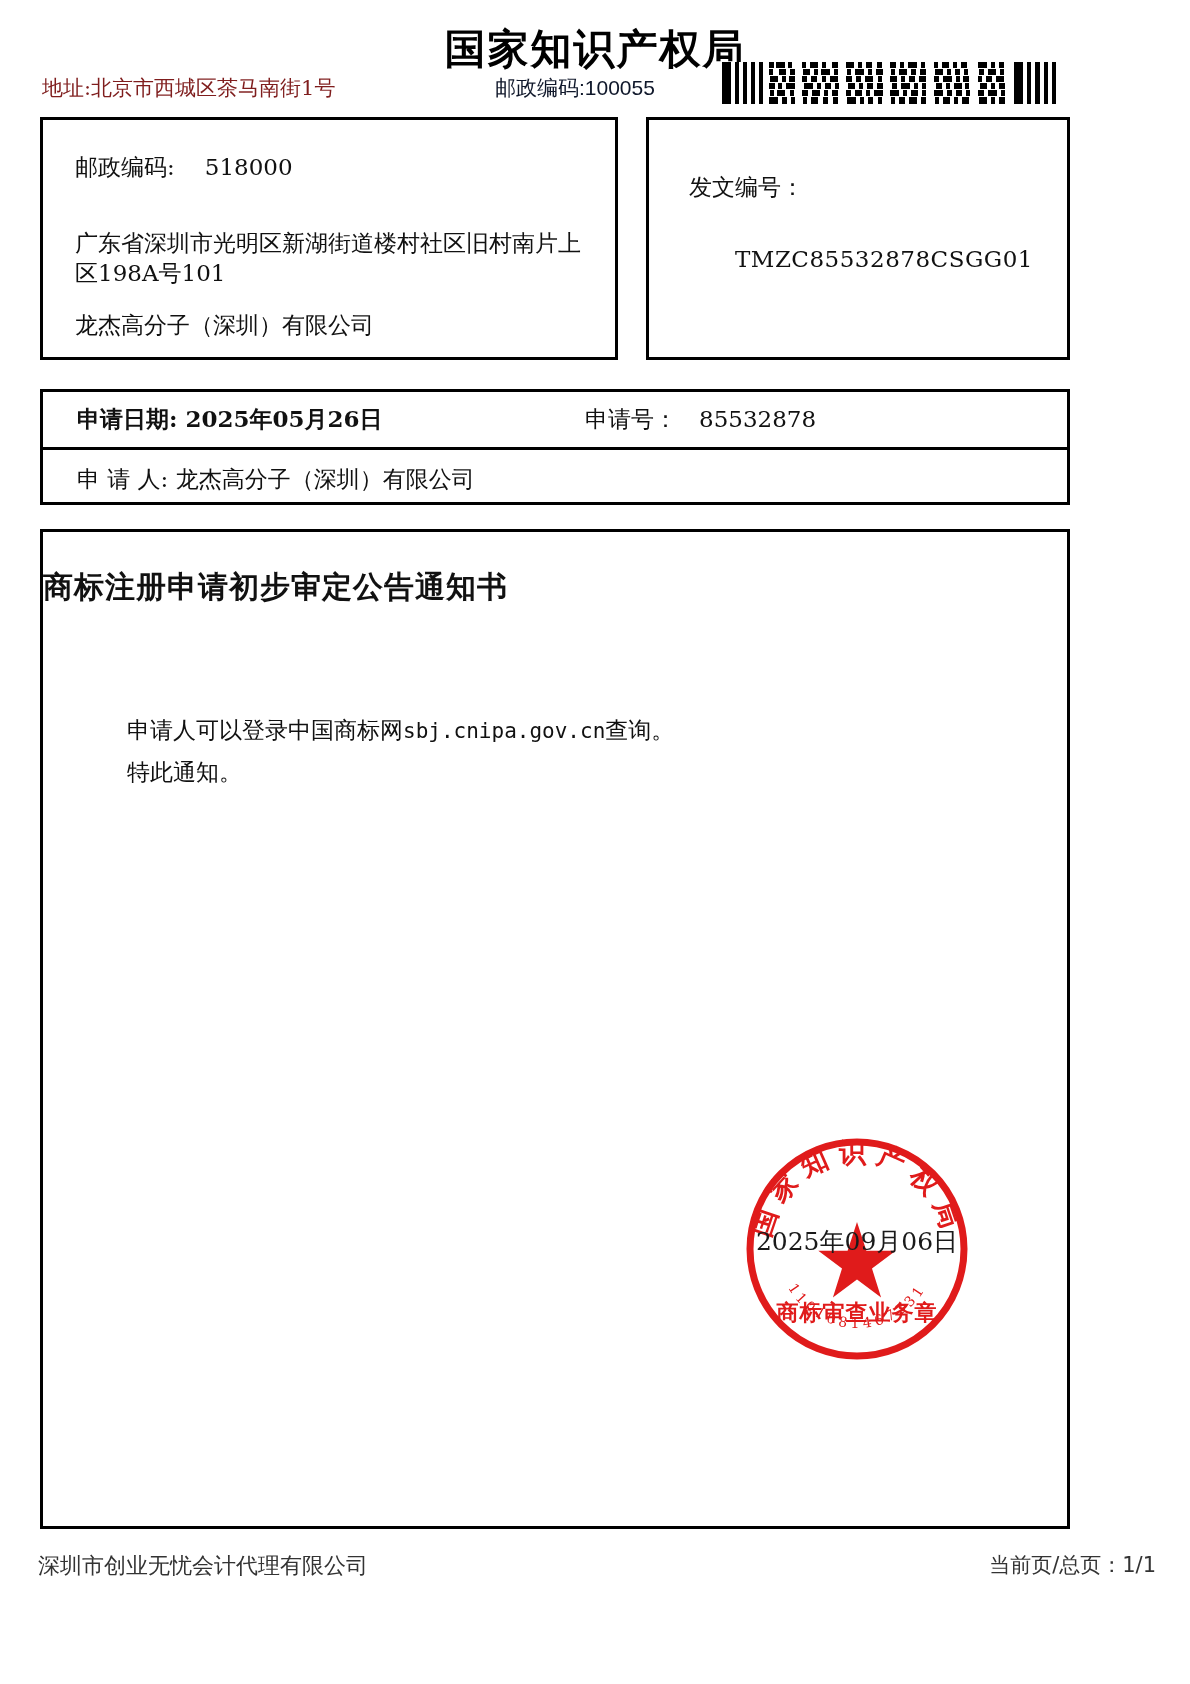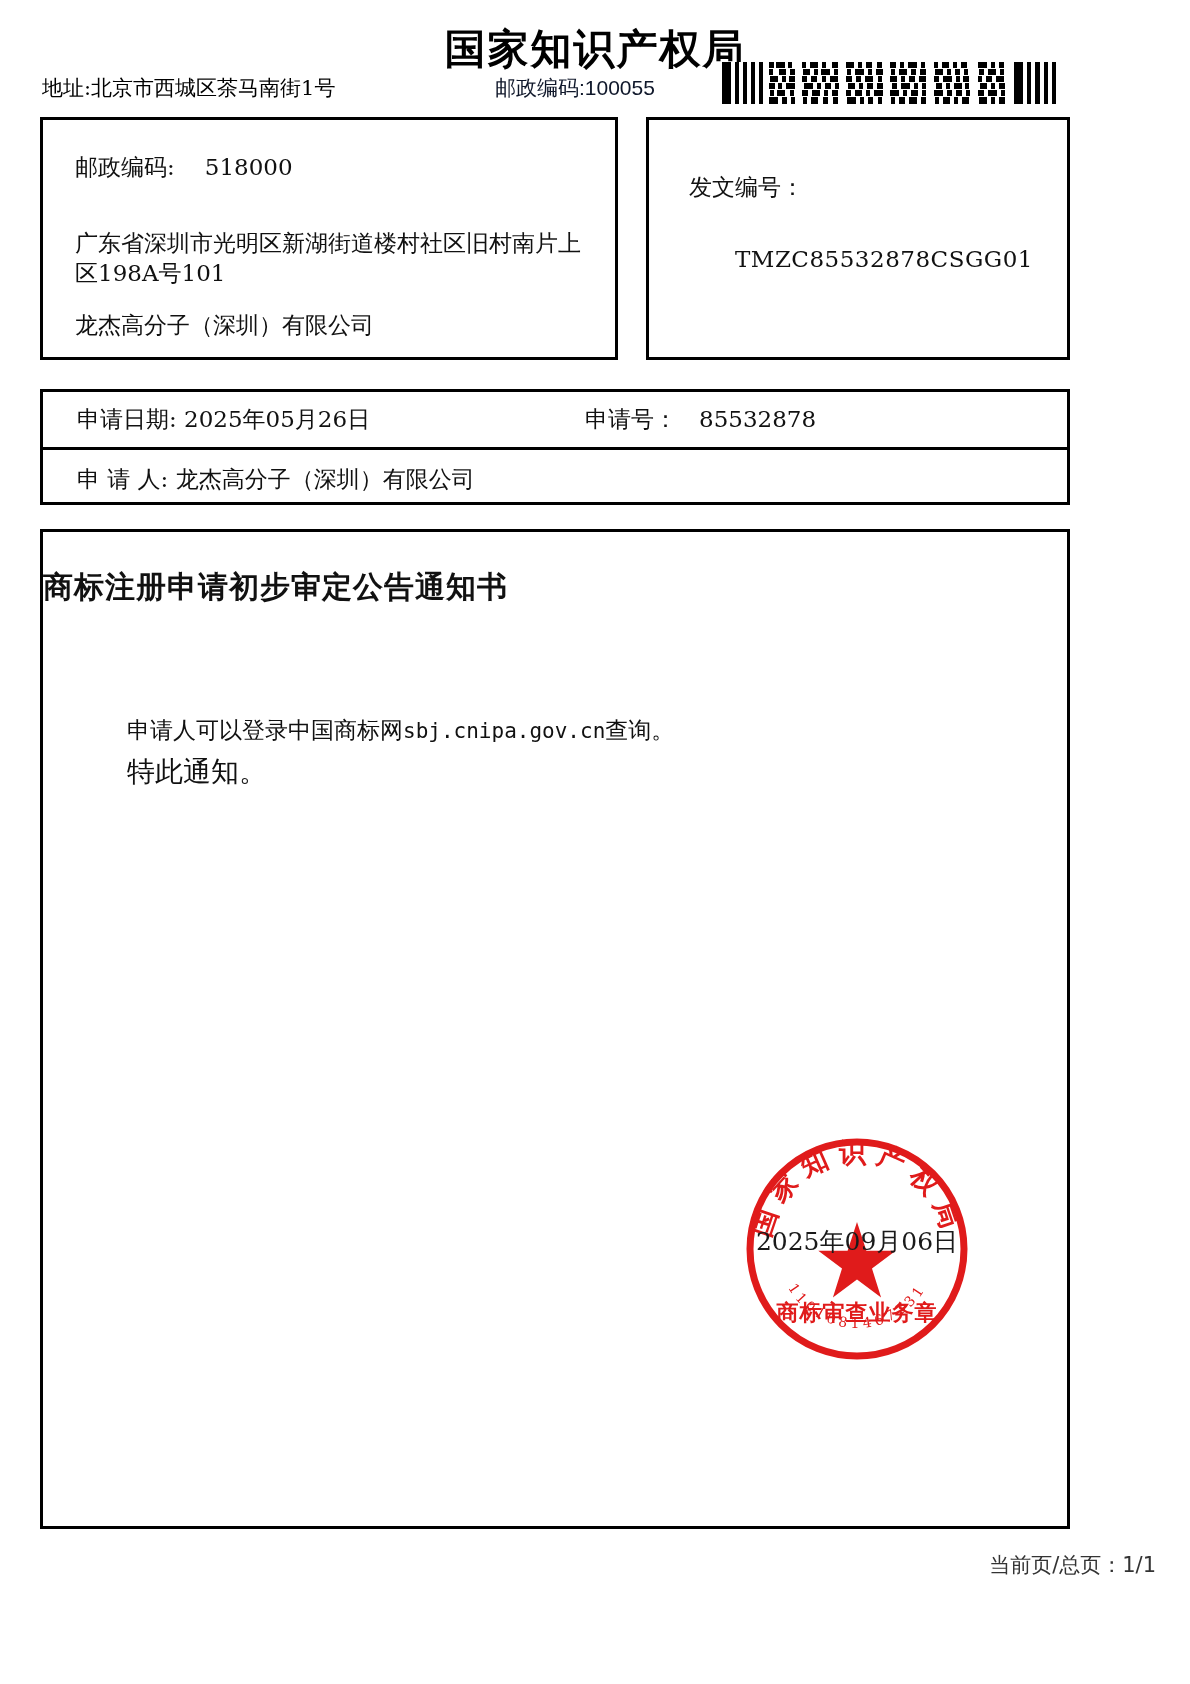--- a/index.html
+++ b/index.html
@@ -35,21 +35,21 @@
     font-size: 41px;
     letter-spacing: 2px;
     color: #000000;
   }
   .hdr-address {
     position: absolute;
     left: 42px;
     top: 74px;
     font-size: 21px;
     font-family: "DejaVu Serif", serif;
-    color: #000000;
+    color: #7f1d1d;
     white-space: nowrap;
   }
   .hdr-postcode {
     position: absolute;
     left: 495px;
     top: 74px;
     font-size: 21px;
     font-family: Liberation Sans, sans-serif;
     color: #0f172a;
     white-space: nowrap;
@@ -146,20 +146,21 @@
     height: 58px;
     border-bottom: 3px solid #000000;
     box-sizing: border-box;
   }
   .app-date {
     position: absolute;
     left: 34px;
     top: 12px;
     font-size: 23px;
     white-space: nowrap;
+    font-weight: bold;
   }
   .app-no {
     position: absolute;
     left: 514px;
     top: 12px;
     font-size: 23px;
     white-space: nowrap;
     margin-left: 28px;
   }
   .app-no .val { margin-left: 22px; }
@@ -209,21 +210,21 @@
     width: 954px;
     font-size: 23px;
     line-height: 42px;
     text-indent: 46px;
   }
   .body-line3 {
     position: absolute;
     left: 38px;
     top: 219px;
     width: 954px;
-    font-size: 28px;
+    font-size: 23px;
     line-height: 42px;
     text-indent: 46px;
   }
   .mono { font-family: "DejaVu Sans Mono", monospace; font-size: 21px; }
 
   
   .seal {
     position: absolute;
     left: 742px;
     top: 1134px;
@@ -471,15 +472,16 @@
       </text>
       <polygon points="115,88 124.4,116.8 153.7,116.8 130,134.6 139.1,163.4 115,145.6 90.9,163.4 100,134.6 76.3,116.8 105.6,116.8" fill="#e01b1b"></polygon>
       <text x="115" y="186" font-family="'DejaVu Serif', serif" font-size="22" font-weight="bold" fill="#e01b1b" text-anchor="middle" letter-spacing="1">商标审查业务章</text>
       <text font-family="'DejaVu Serif', serif" font-size="14" fill="#e01b1b" letter-spacing="4">
         <textPath href="#arcBottom" startOffset="50%" text-anchor="middle">1101081467331</textPath>
       </text>
     </svg>
   </div>
   <div class="seal-date">2025年09月06日</div>
 
+  <div class="footer-agency">深圳市创业无忧会计代理有限公司</div>
   <div class="footer-page">当前页/总页：1/1</div>
 
 </div>
 
 </body></html>

